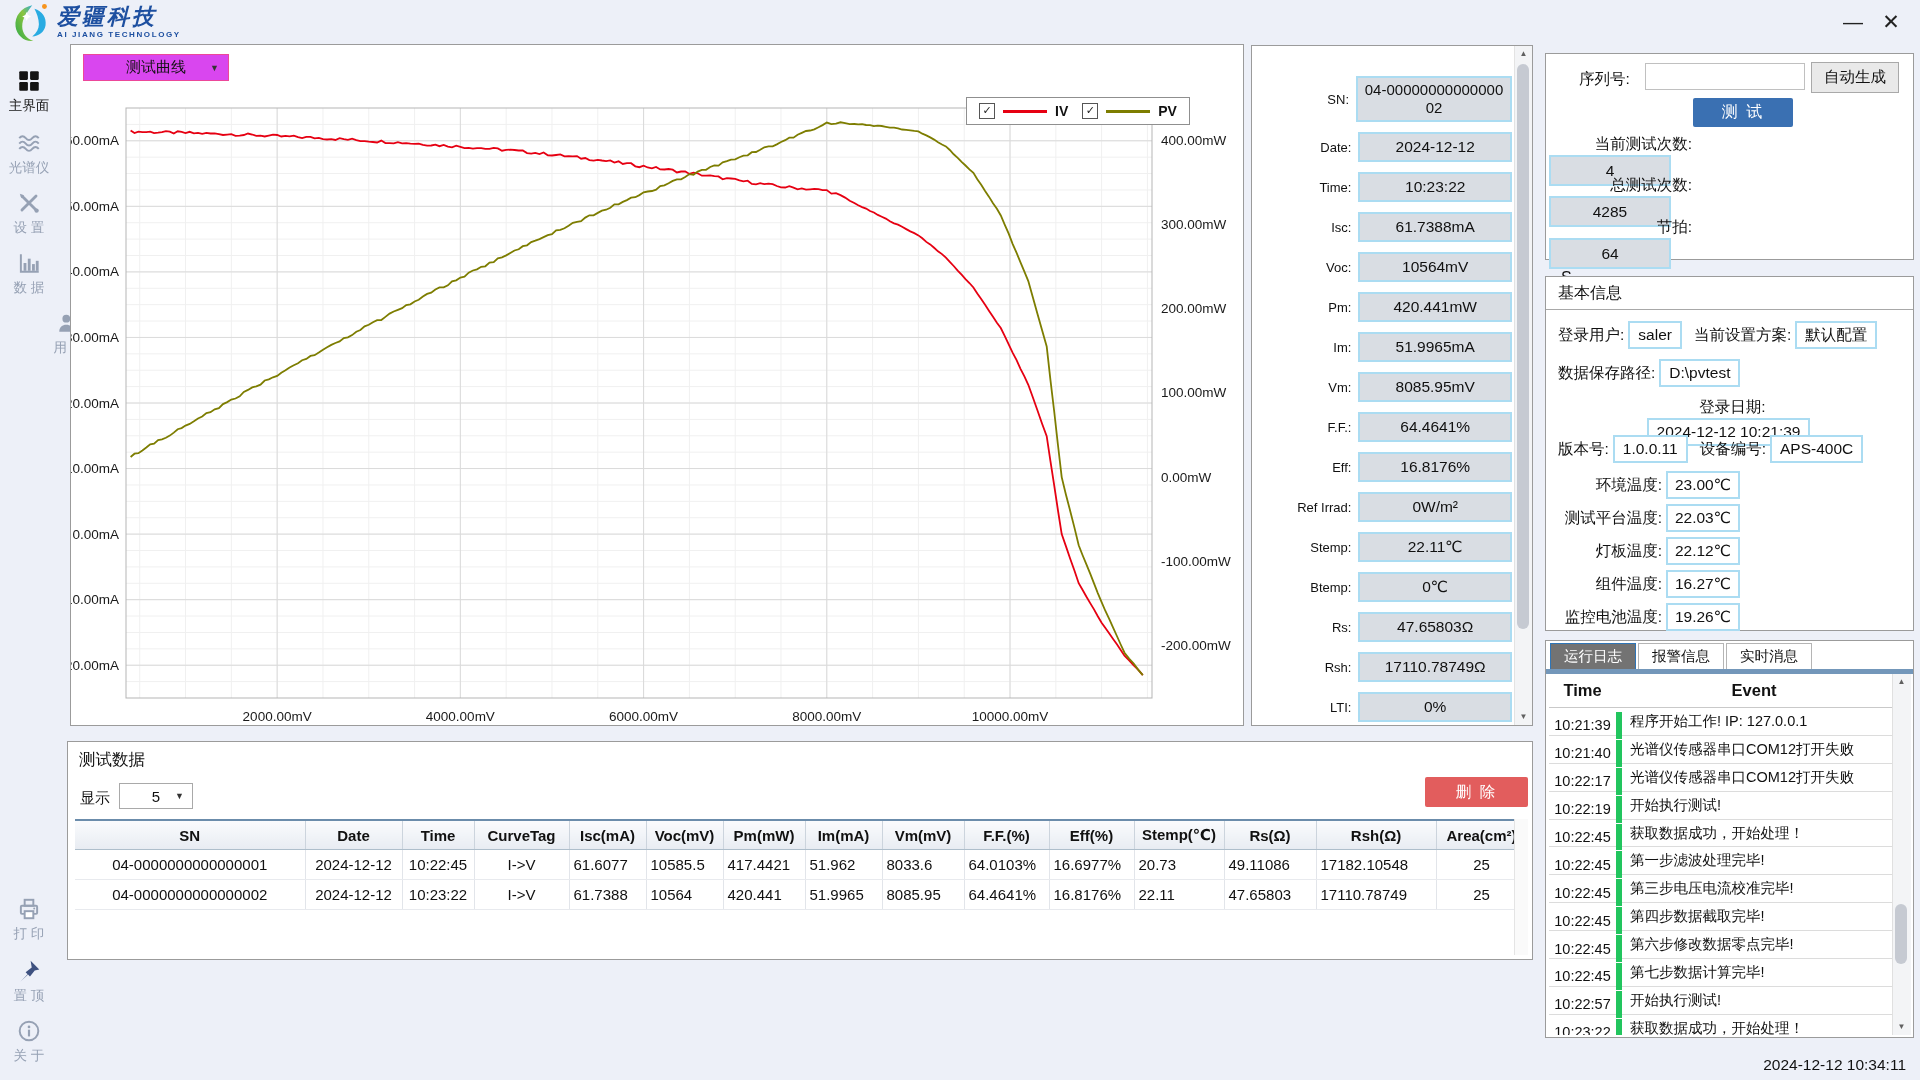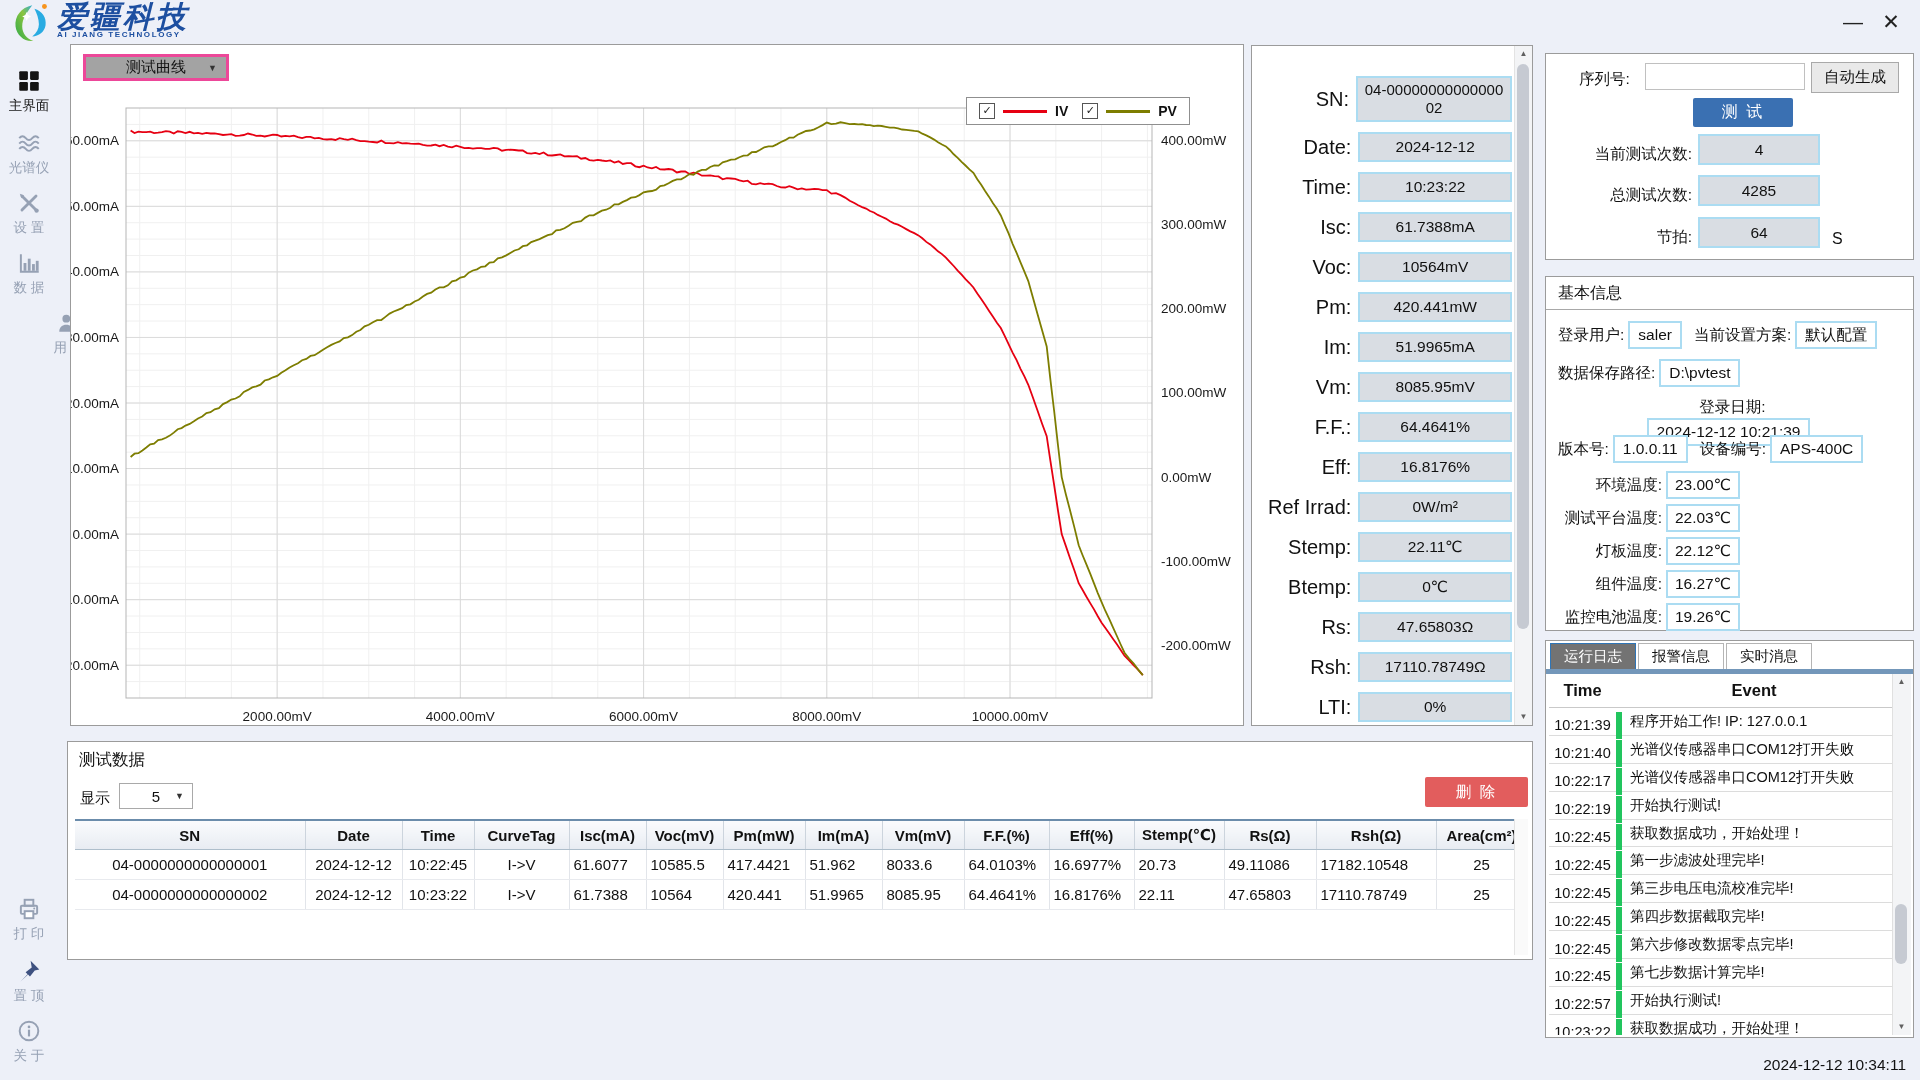--- a/index.html
+++ b/index.html
@@ -4,68 +4,68 @@
 <style>
   html,body{margin:0;padding:0;}
   body{font-family:"Liberation Sans","DejaVu Sans",sans-serif;}
   #app{position:relative;width:1920px;height:1080px;background:#edf0f8;overflow:hidden;color:#111;}
   .abs{position:absolute;}
   .panel{position:absolute;background:#fff;border:1px solid #9b9b9b;box-sizing:border-box;}
 
   
   #logo{left:10px;top:2px;display:flex;align-items:center;gap:7px;}
   #logo-text .t1{font-family:"Liberation Serif","DejaVu Serif",serif;font-weight:bold;font-style:italic;
-      font-size:30px;color:#1d4fa0;letter-spacing:3px;line-height:22px;}
+      font-size:22px;color:#1d4fa0;letter-spacing:3px;line-height:22px;}
   #logo-text .t2{font-size:8px;font-weight:bold;color:#1d4fa0;letter-spacing:1.6px;margin-top:2px;}
   .winbtn{top:8px;width:30px;height:28px;display:flex;align-items:center;justify-content:center;
       font-size:20px;color:#222;cursor:default;}
   #min-btn{left:1838px;} #close-btn{left:1876px;font-size:21px;}
 
   
   .sb-item{position:absolute;left:0;width:58px;text-align:center;color:#96a1b4;}
   .sb-item .icon{display:block;height:28px;}
   .sb-item svg{width:26px;height:26px;}
   .sb-item .lbl{font-size:13.5px;display:block;margin-top:1px;}
   .sb-item.active{color:#141414;}
   .st{fill:none;stroke:currentColor;stroke-width:1.8px;}
   .st3{fill:none;stroke:currentColor;stroke-width:2.6px;stroke-linecap:round;}
 
   
   #chart-panel{left:70px;top:44px;width:1174px;height:682px;}
-  #chart-dropdown{left:12px;top:9px;width:146px;height:27px;border:3px solid #ec4899;background:#a3a3a3;
+  #chart-dropdown{left:12px;top:9px;width:146px;height:27px;border:1px solid #ec4899;background:#d946ef;
       display:flex;align-items:center;justify-content:center;font-size:15px;box-sizing:border-box;}
   #chart-dropdown .caret{position:absolute;right:9px;font-size:9px;color:#333;}
   #chart-svg{position:absolute;left:0;top:0;}
   #chart-legend{left:895px;top:52px;height:28px;border:1px solid #8f8f8f;background:#fff;
       display:flex;align-items:center;padding:0 12px;gap:14px;box-sizing:border-box;}
   .legend-item{display:flex;align-items:center;gap:8px;font-weight:bold;font-size:14px;}
   .legend-cb{width:14px;height:14px;border:1px solid #555;background:#fff;font-size:11px;line-height:13px;text-align:center;color:#222;}
   .legend-swatch{width:44px;height:3px;}
 
   
   #values-panel{left:1251px;top:45px;width:282px;height:681px;}
   #results-rows{position:absolute;left:0;top:30px;right:20px;}
   .res-row{display:flex;align-items:center;margin-bottom:10px;}
-  .res-label{width:101px;text-align:right;padding-right:7px;font-size:20px;}
+  .res-label{width:101px;text-align:right;padding-right:7px;font-size:13px;}
   .res-box{width:152px;height:26px;background:#d9dde3;border:2px solid #abdcf2;display:flex;
       align-items:center;justify-content:center;font-size:15.5px;}
   .res-box.sn{height:42px;font-size:15px;text-align:center;word-break:break-all;line-height:1.2;padding:0 3px;}
   .vscroll{position:absolute;right:0;top:0;bottom:0;width:17px;background:#f3f4f6;border-left:1px solid #e3e3e3;}
   .sarr{position:absolute;left:0;width:17px;height:16px;color:#606060;font-size:8px;text-align:center;line-height:16px;}
   .sthumb{position:absolute;left:2px;width:12px;background:#c6cad2;border-radius:6px;}
 
   
   #ctrl-panel{left:1545px;top:53px;width:369px;height:207px;}
   #serial-label{left:33px;top:15px;font-size:15.5px;}
   #serial-input{left:99px;top:9px;width:160px;height:27px;border:1px solid #c0c0c0;background:#fff;box-sizing:border-box;font-size:15px;padding:0 6px;}
   #auto-btn{left:265px;top:8px;width:88px;height:31px;background:#e9e9e9;border:1px solid #a9a9a9;
       display:flex;align-items:center;justify-content:center;font-size:15.5px;box-sizing:border-box;}
   #test-btn{left:147px;top:44px;width:100px;height:29px;background:#3a70b2;color:#fff;font-size:16px;
       display:flex;align-items:center;justify-content:center;letter-spacing:2px;border-radius:2px;}
-  .ctrl-row{position:absolute;display:flex;align-items:flex-end;}
+  .ctrl-row{position:absolute;display:flex;align-items:flex-start;flex-direction:column;}
   .ctrl-label{width:143px;text-align:right;font-size:15.5px;padding-right:6px;}
   .ctrl-box{width:118px;height:27px;background:#d9dde3;border:2px solid #abdcf2;display:flex;align-items:center;justify-content:center;font-size:15.5px;}
   .ctrl-suffix{margin-left:12px;font-size:16px;}
 
   
   #info-panel{left:1545px;top:276px;width:369px;height:355px;}
   #info-title{height:32px;border-bottom:1px solid #a8a8a8;display:flex;align-items:center;padding-left:12px;font-size:16px;}
   .info-line{position:absolute;left:12px;right:6px;display:flex;align-items:center;}
   .info-label{font-size:15.5px;white-space:nowrap;}
   .info-box{background:#fff;border:2px solid #abdcf2;height:24px;display:flex;align-items:center;justify-content:center;

